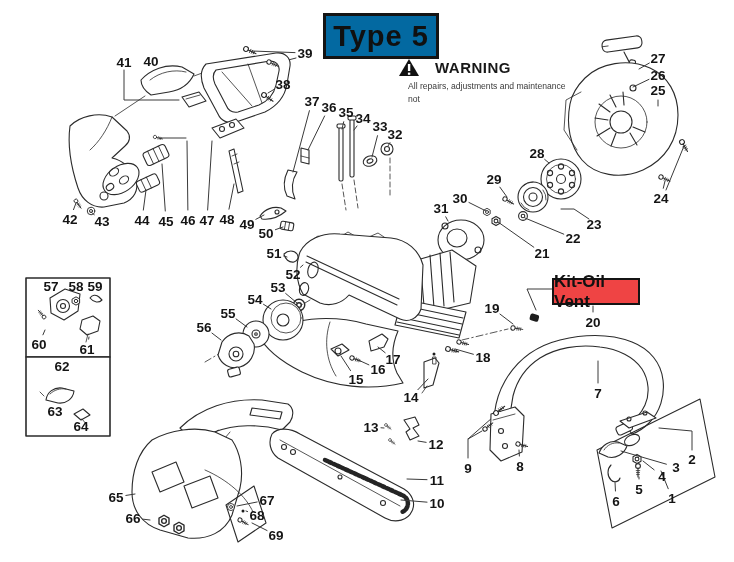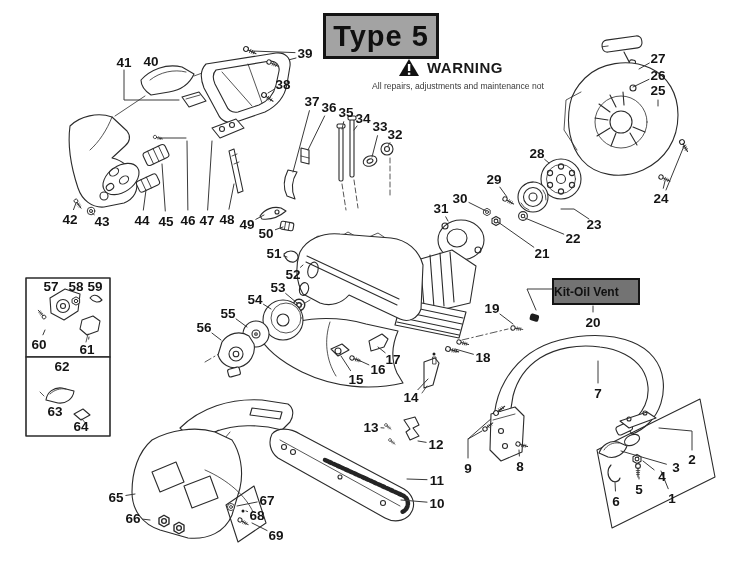--- a/index.html
+++ b/index.html
@@ -11,29 +11,29 @@
       stroke:#2b2b2b;stroke-width:1.1;fill:none;stroke-linecap:round;stroke-linejoin:round;}
   #diagram-svg .fw{fill:#fff;}
   #diagram-svg .fk{fill:#1d1d1d;stroke:none;}
   #diagram-svg .thin{stroke-width:.8;}
   #diagram-svg .dash{stroke-dasharray:5 3;}
   #diagram-svg .dashdot{stroke-dasharray:7 3 1.5 3;}
   #diagram-svg .chain{stroke:#242424;stroke-width:4.5;stroke-dasharray:2.5 2;}
   #diagram-svg .ldr{stroke:#3a3a3a;stroke-width:1;}
   #diagram-svg text{stroke:none;fill:#141414;font:bold 13.5px "Liberation Sans",sans-serif;}
   .titlebox{position:absolute;left:323px;top:13px;width:110px;height:40px;border:3px solid #141414;
-            display:flex;align-items:center;justify-content:center;background:#a3a3a3;
+            display:flex;align-items:center;justify-content:center;background:#0369a1;
             font-size:29px;font-weight:bold;color:#101010;letter-spacing:1px;}
   .warn{position:absolute;left:372px;top:58px;width:202px;color:#222;}
-  .warn-head{display:flex;align-items:center;gap:7px;margin-left:26px;
+  .warn-head{display:flex;align-items:center;gap:15px;margin-left:26px;
              font-size:15px;font-weight:bold;letter-spacing:.5px;color:#181818;}
-  .warn-lines{margin-top:3px;font-size:8.6px;line-height:13px;color:#3a3a3a;}
+  .warn-lines{margin-top:3px;font-size:8.6px;line-height:13px;color:#3a3a3a;margin-left:36px;}
   .kitbox{position:absolute;left:552px;top:278px;width:84px;height:23px;border:2px solid #141414;
-          display:flex;align-items:center;justify-content:flex-start;background:#737373;
-          font-size:12px;font-weight:bold;color:#111;}
+          display:flex;align-items:center;justify-content:flex-start;background:#ef4444;
+          font-size:17px;font-weight:bold;color:#111;}
 </style>
 </head>
 <body>
 
 <div class="stage">
 
   <svg id="diagram-svg" width="734" height="562" viewBox="0 0 734 562">
     <defs>
       <g id="scr">
           <circle cx="0" cy="0" r="2.4" class="fw"></circle>

